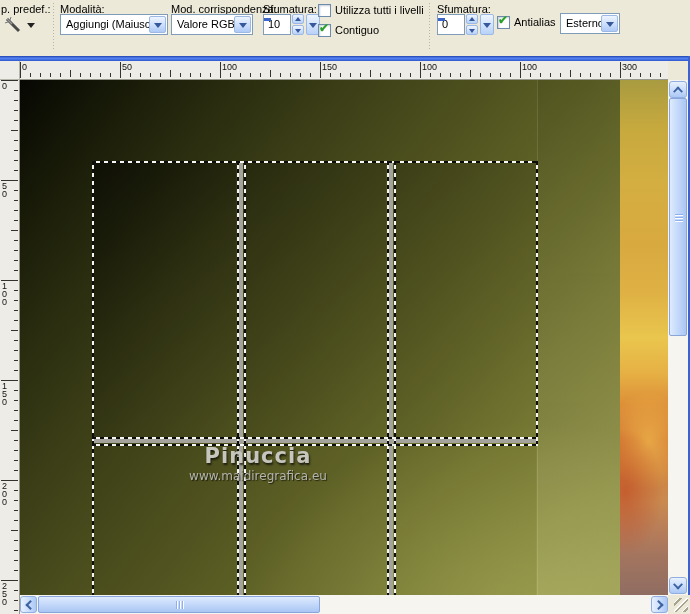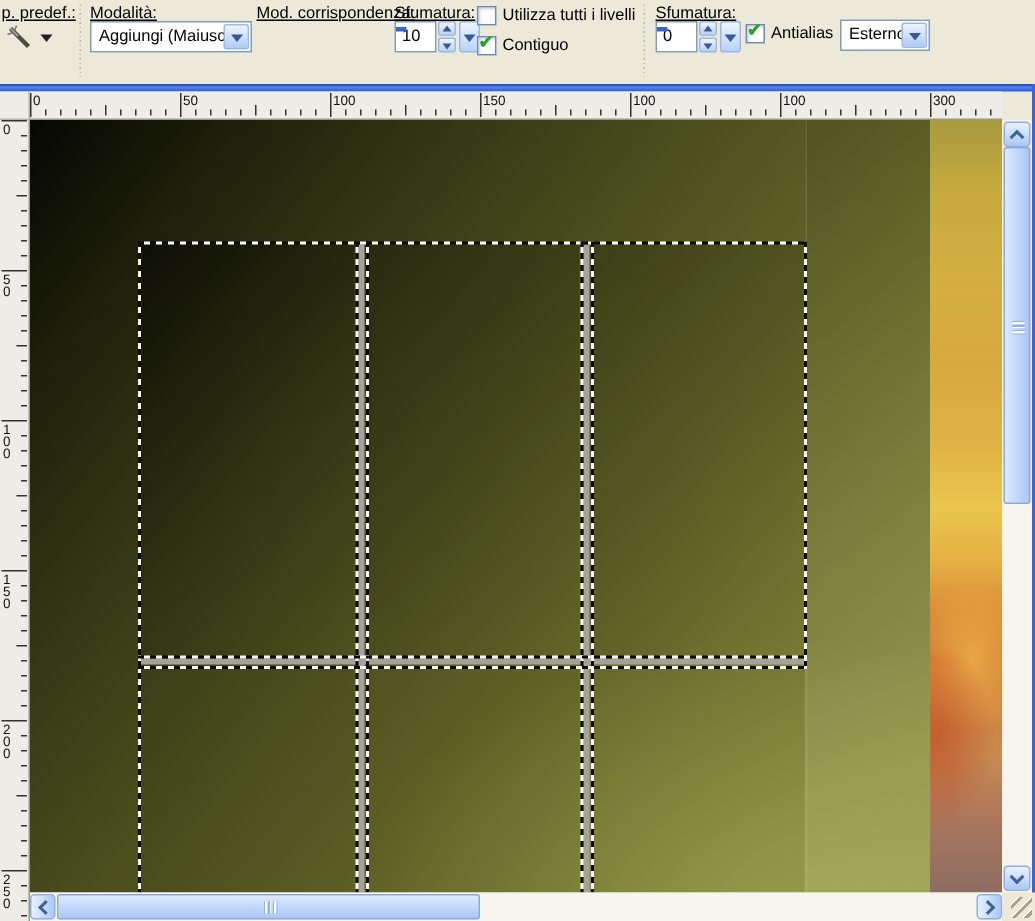--- a/index.html
+++ b/index.html
@@ -1,21 +1,21 @@
 <!DOCTYPE html>
 <html><head>
 <meta charset="utf-8">
 <style>
   html,body{margin:0;padding:0;background:#ece9d8;}
   #app{position:relative;width:690px;height:614px;overflow:hidden;
        font-family:"Liberation Sans",sans-serif;font-size:11px;color:#000;
        background:#ece9d8;}
   
   .toolbar{position:absolute;left:0;top:0;width:690px;height:56px;background:#ece9d8;border-bottom:1px solid #cfccba;}
-  .tb-label{position:absolute;top:3px;white-space:nowrap;text-decoration:underline;}
+  .tb-label{position:absolute;top:3px;white-space:nowrap;}
   .sep{position:absolute;top:3px;height:48px;width:4px;
        background:repeating-linear-gradient(180deg,#b8b5a4 0 1px,transparent 1px 3px);
        background-size:1px 100%;background-repeat:repeat-y;background-position:1px 0;}
   .combo{position:absolute;height:21px;background:#fff;border:1px solid #7f9db9;box-sizing:border-box;}
   .combo .txt{position:absolute;left:5px;top:3px;white-space:nowrap;}
   .combo-btn{position:absolute;right:1px;top:1px;bottom:1px;width:17px;border:1px solid #9cb8e4;border-radius:2px;
        background:linear-gradient(180deg,#eef5ff 0%,#cfe0fb 50%,#aecaf6 100%);box-sizing:border-box;}
   .chev-down{position:absolute;left:50%;top:50%;margin:-2px 0 0 -4px;width:0;height:0;
        border-left:4px solid transparent;border-right:4px solid transparent;border-top:5px solid #36589c;}
   .spin{position:absolute;height:21px;}
@@ -124,20 +124,26 @@
 
     <div class="tb-label" style="left:60px">Modalità:</div>
     <div class="combo" style="left:60px;top:14px;width:108px">
       <span class="txt">Aggiungi (Maiusc)</span>
       <span class="combo-btn">
           <span class="chev-down"></span>
         </span>
     </div>
 
     <div class="tb-label" style="left:171px">Mod. corrispondenza:</div>
+    <div class="combo" style="left:171px;top:14px;width:82px">
+      <span class="txt">Valore RGB</span>
+      <span class="combo-btn">
+          <span class="chev-down"></span>
+        </span>
+    </div>
 
     <div class="tb-label" style="left:263px">Sfumatura:</div>
     <div class="spin" style="left:263px;top:14px;width:58px">
       <span class="field">
         <span>10</span>
         <span class="mini-blue"></span>
       </span>
       <span class="updown">
         <span class="ud up">
             <span class="tri-up"></span>
@@ -363,20 +369,24 @@
     <div class="ants-h" style="left:72px;top:81px;width:446px"></div>
     <div class="ants-v" style="left:72px;top:81px;height:434px"></div>
     <div class="ants-v" style="left:516px;top:81px;height:285px"></div>
     <div class="ants-v" style="left:217px;top:81px;height:434px"></div>
     <div class="ants-v" style="left:224px;top:81px;height:434px"></div>
     <div class="ants-v" style="left:367px;top:81px;height:434px"></div>
     <div class="ants-v" style="left:374px;top:81px;height:434px"></div>
     <div class="ants-h" style="left:72px;top:357px;width:446px"></div>
     <div class="ants-h" style="left:72px;top:364px;width:446px"></div>
 
+    <div class="wm">
+      <div class="wm-title">Pinuccia</div>
+      <div class="wm-url">www.maidiregrafica.eu</div>
+    </div>
   </div>
 
   <div class="vscroll">
     <div class="sbtn" style="top:1px">
         <span class="chev up"></span>
       </div>
     <div class="vthumb">
         <span class="grip"></span>
       </div>
     <div class="sbtn" style="top:497px">

